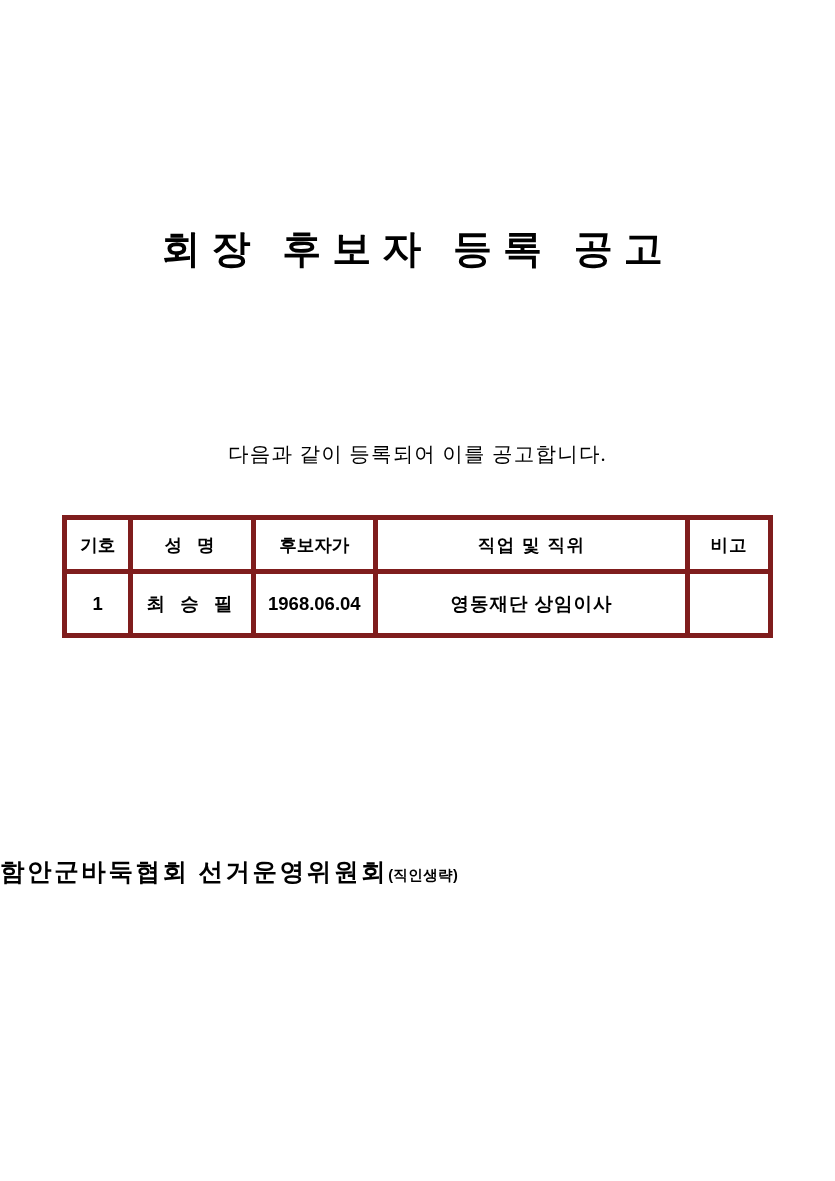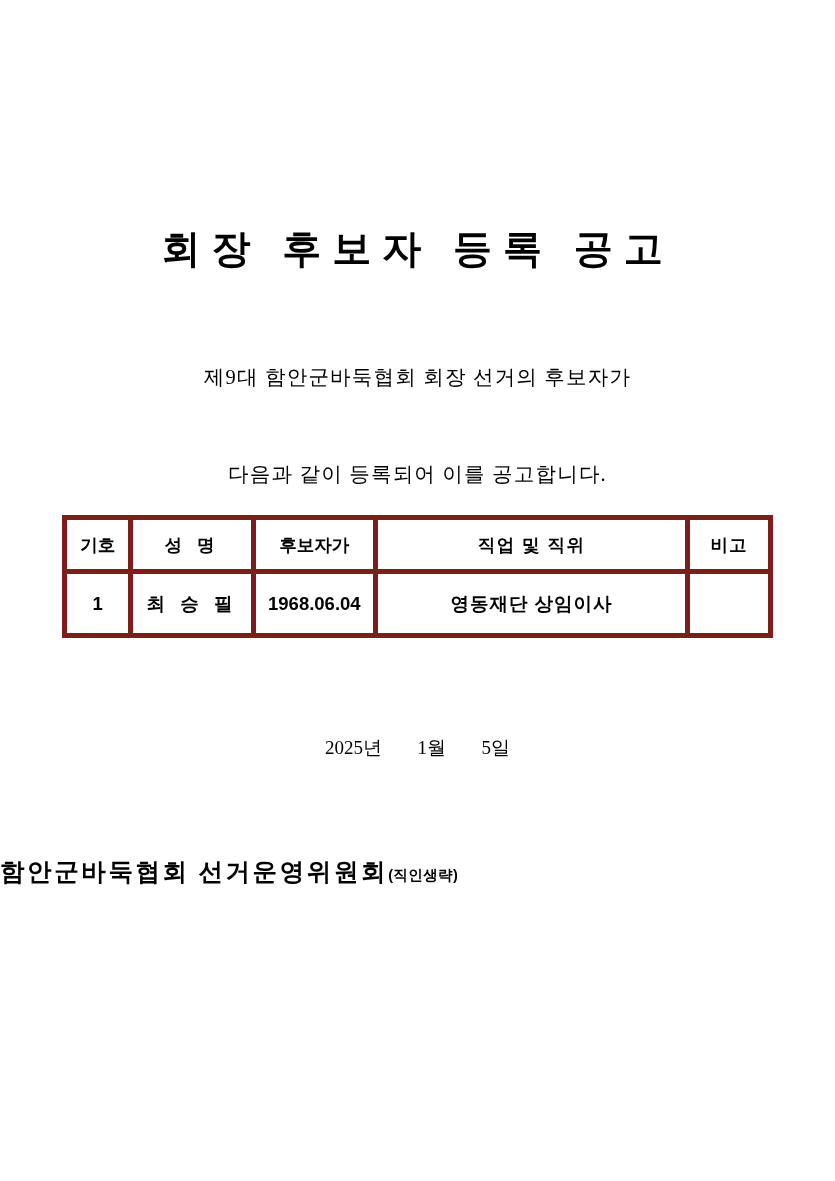--- a/index.html
+++ b/index.html
@@ -41,21 +41,21 @@
   .body-line {
     position: absolute;
     width: 835px;
     left: 0;
     text-align: center;
     font-size: 20.5px;
     letter-spacing: 1.2px;
     white-space: nowrap;
   }
   .body-line-1 { top: 363px; }
-  .body-line-2 { top: 440px; margin-top: 20px; }
+  .body-line-2 { top: 440px; }
 
   
   .table-wrap {
     position: absolute;
     top: 515px;
     left: 62px;
     width: 711px;
   }
   table.cand-table {
     border-collapse: collapse;
@@ -129,21 +129,20 @@
     vertical-align: baseline;
   }
 </style>
 </head>
 <body>
 
 <div class="page">
 
   <div class="doc-title">회장 후보자 등록 공고</div>
 
-  <div class="body-line body-line-1">제9대 함안군바둑협회 회장 선거의 후보자가</div>
   <div class="body-line body-line-2">다음과 같이 등록되어 이를 공고합니다.</div>
 
   <div class="table-wrap">
     <table class="cand-table">
       <colgroup>
         <col class="c-num">
         <col class="c-name">
         <col class="c-birth">
         <col class="c-job">
         <col class="c-note">
@@ -162,25 +161,18 @@
           <td class="td-num">1</td>
           <td class="td-name">최 승 필</td>
           <td>1968.06.04</td>
           <td class="td-job">영동재단 상임이사</td>
           <td></td>
         </tr>
       </tbody>
     </table>
   </div>
 
-  <div class="date-line">
-    <span>2025년</span>
-    <span class="d-sep"></span>
-    <span>1월</span>
-    <span class="d-sep"></span>
-    <span>5일</span>
-  </div>
 
   <div class="signature">
     <span class="org">함안군바둑협회 선거운영위원회</span><span class="seal-note">(직인생략)</span>
   </div>
 
 </div>
 
 </body></html>

